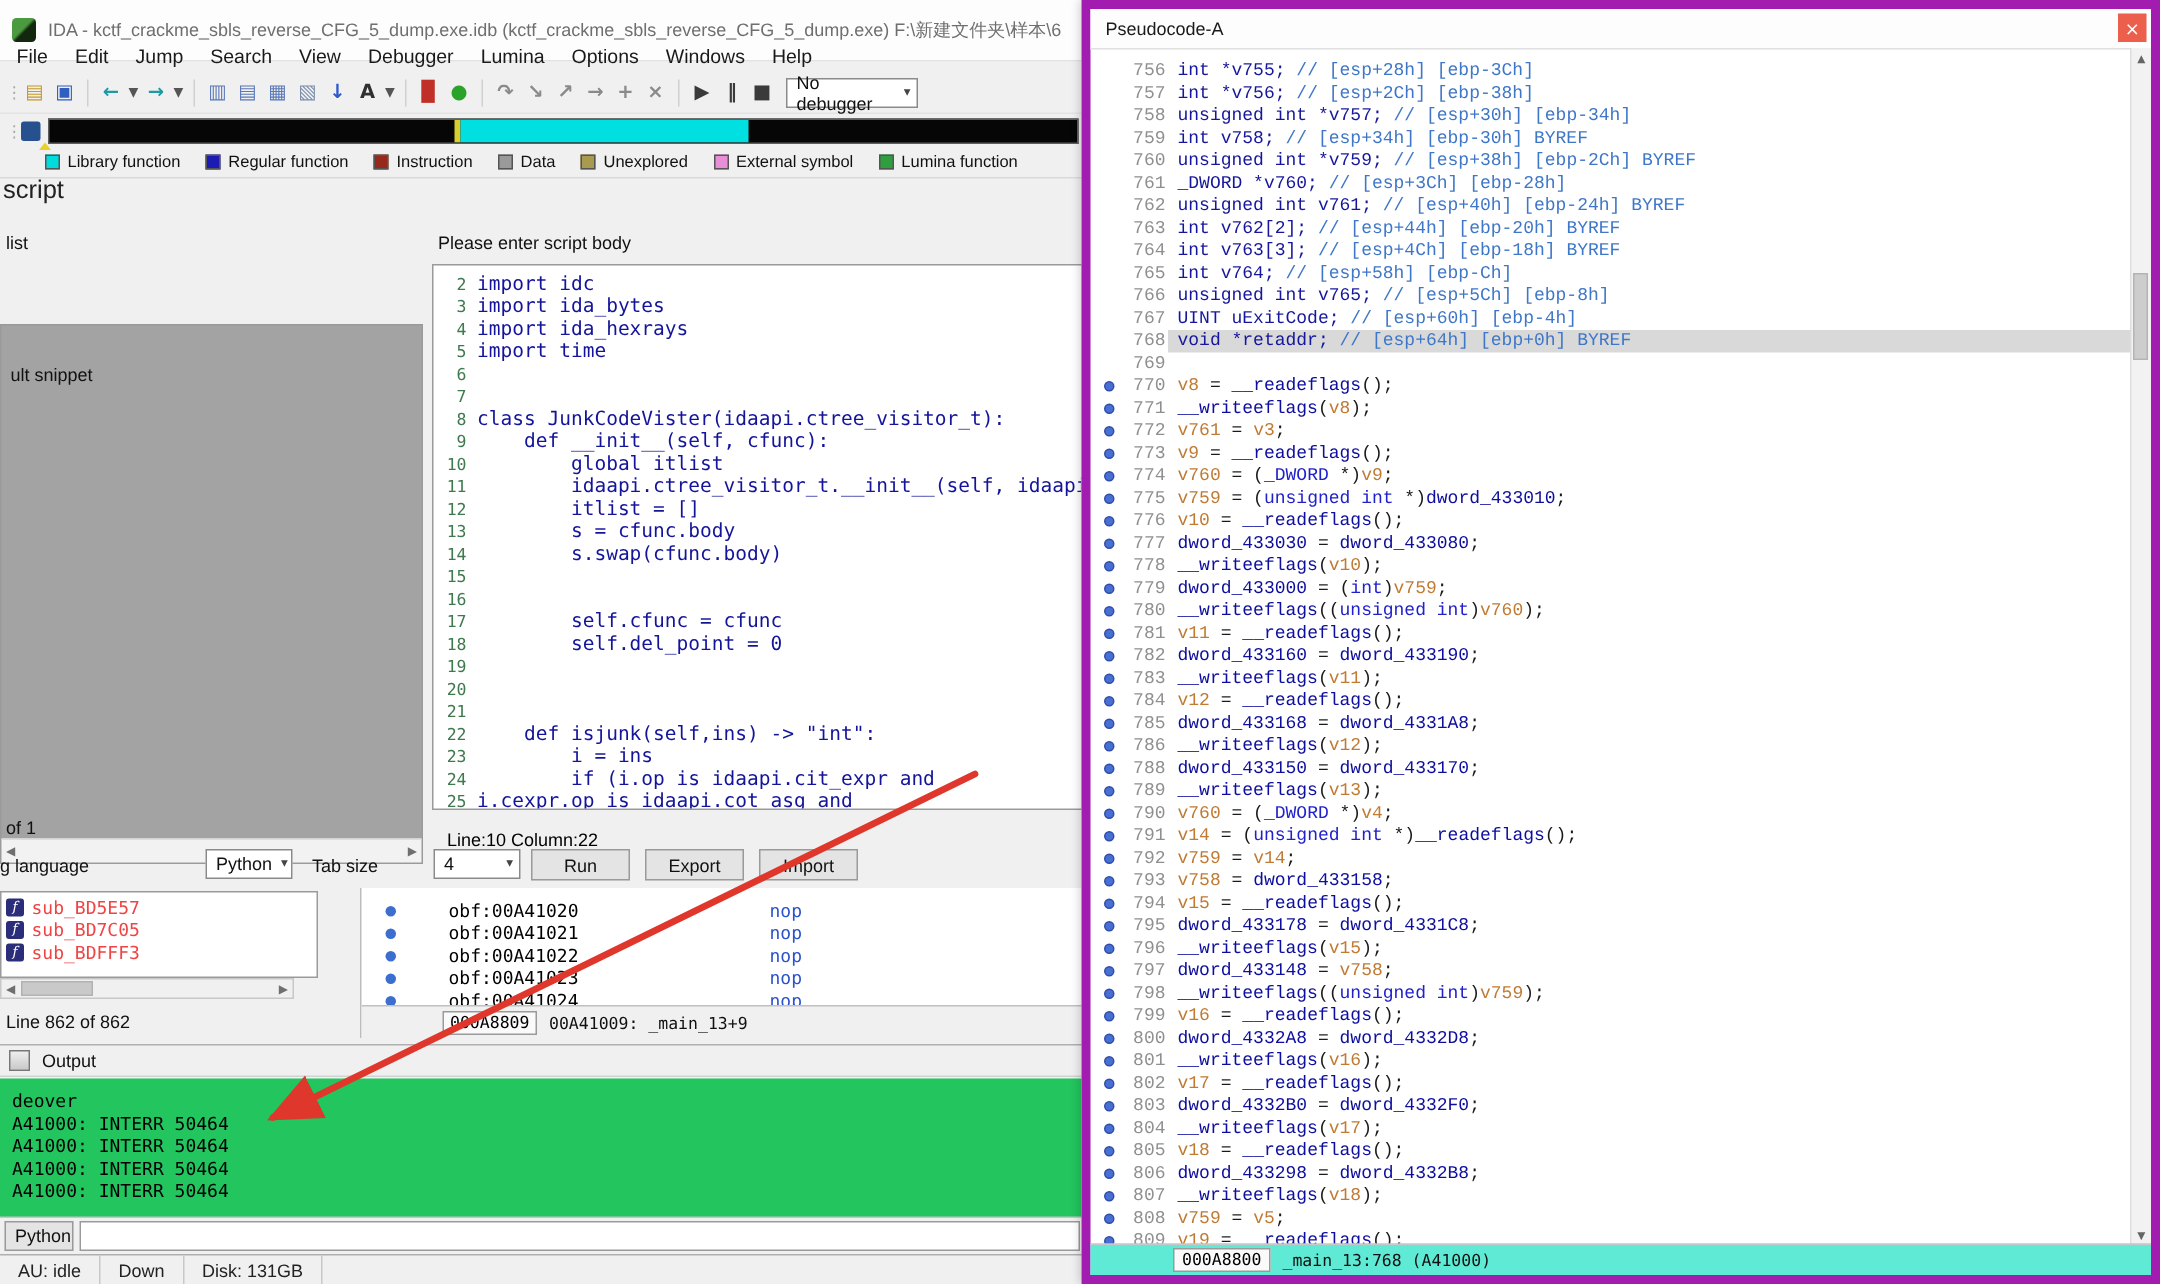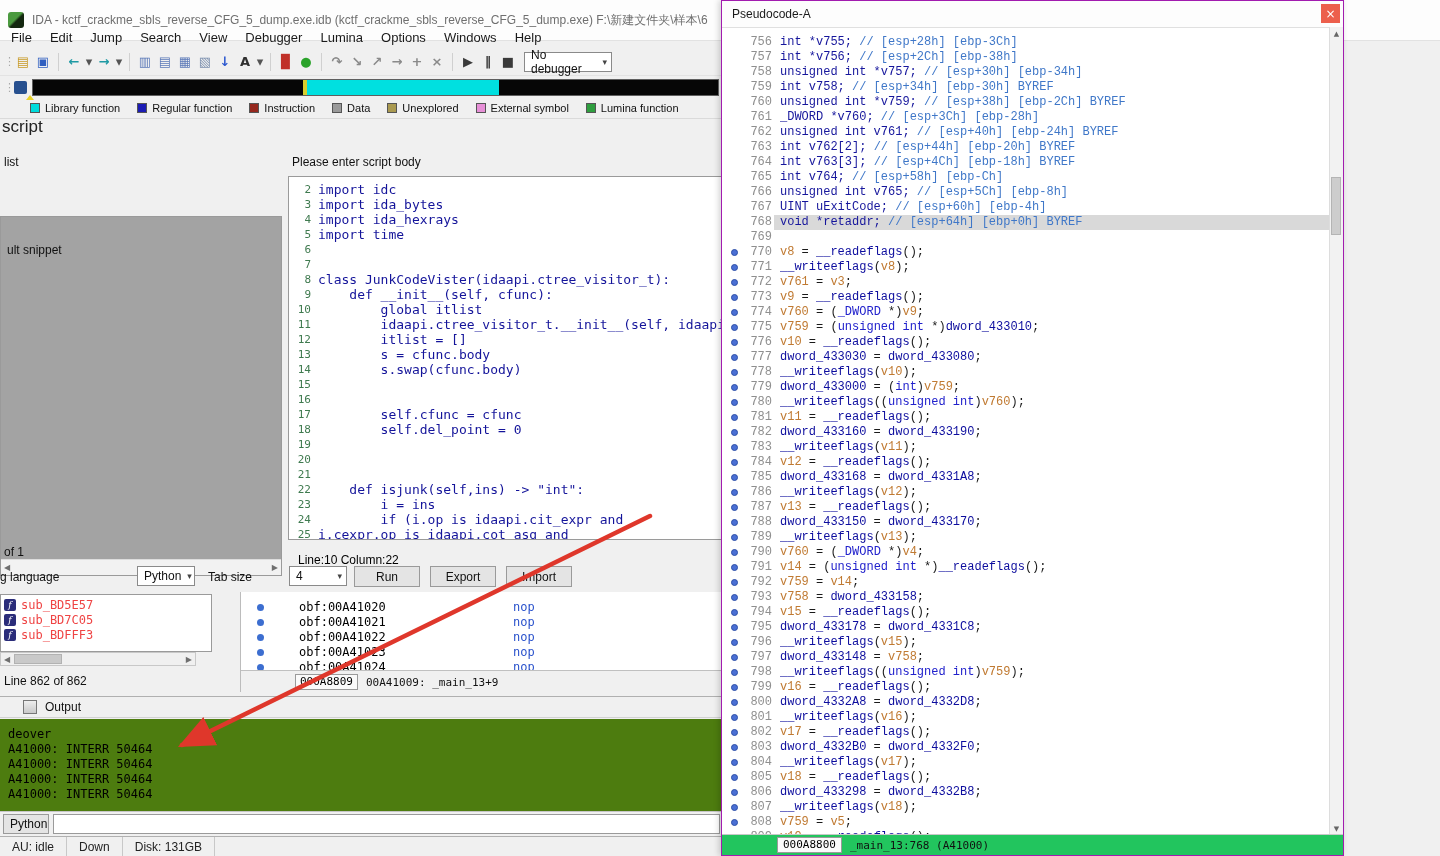--- a/index.html
+++ b/index.html
@@ -57,46 +57,46 @@
   .func-status{position:absolute;left:4px;top:674px;font-size:12px;color:#111;}
   .disasm{position:absolute;left:240px;top:592px;width:481px;height:100px;background:#fff;border-left:1px solid #bcbcbc;overflow:hidden;}
   .disrows{padding-top:8px;}
   .dis-row{position:relative;height:15px;line-height:15px;font-family:"DejaVu Sans Mono",monospace;font-size:12px;}
   .dis-dot{position:absolute;left:16px;top:4px;width:7px;height:7px;border-radius:50%;background:#3c6ed0;}
   .dis-addr{position:absolute;left:58px;color:#000;}
   .dis-mn{position:absolute;left:272px;color:#2a52cc;}
   .dis-status{position:absolute;left:0;right:0;top:78px;height:22px;background:#f0f0f0;border-top:1px solid #c0c0c0;display:flex;align-items:center;gap:8px;padding-left:54px;}
   .dis-addr-box{background:#fafafa;border:1px solid #9a9a9a;font-family:"DejaVu Sans Mono",monospace;font-size:11px;padding:0 4px;height:14px;line-height:14px;}
   .dis-pos{font-family:"DejaVu Sans Mono",monospace;font-size:11px;color:#111;}
-  .output-title{position:absolute;left:0;top:696px;width:722px;height:22px;background:#f0f0f0;border-top:1px solid #b0b0b0;border-bottom:1px solid #d2d2d2;display:flex;align-items:center;gap:8px;padding-left:23px;box-sizing:border-box;font-size:12px;color:#111;}
+  .output-title{position:absolute;left:0;top:696px;width:722px;height:22px;background:#f0f0f0;border-top:1px solid #b0b0b0;border-bottom:1px solid #d2d2d2;display:flex;align-items:center;gap:8px;padding-left:6px;box-sizing:border-box;font-size:12px;color:#111;}
   .out-icon{width:12px;height:12px;border:1px solid #777;background:linear-gradient(#eee,#c9c9c9);flex:none;}
-  .output-body{position:absolute;left:0;top:719px;width:790px;height:93px;background:#4d7c0f;border-bottom:1px solid #c6c6c6;padding:8px 0 0 8px;box-sizing:border-box;font-family:"DejaVu Sans Mono",monospace;font-size:12px;color:#000;overflow:hidden;}
+  .output-body{position:absolute;left:0;top:719px;width:790px;height:93px;background:#22c55e;border-bottom:1px solid #c6c6c6;padding:8px 0 0 8px;box-sizing:border-box;font-family:"DejaVu Sans Mono",monospace;font-size:12px;color:#000;overflow:hidden;}
   .out-line{height:15px;line-height:15px;white-space:pre;}
   .py-row{position:absolute;left:0;top:812px;width:722px;height:24px;background:#f0f0f0;display:flex;align-items:center;gap:4px;padding-left:3px;box-sizing:border-box;}
   .py-btn{width:46px;height:20px;}
   .py-input{flex:1;height:20px;border:1px solid #9a9a9a;background:#fff;margin-right:2px;font-size:12px;padding:0 4px;box-sizing:border-box;font-family:"DejaVu Sans Mono",monospace;}
   .statusbar{position:absolute;left:0;top:836px;width:722px;height:20px;background:#f0f0f0;border-top:1px solid #b0b0b0;display:flex;align-items:stretch;font-size:12px;color:#222;}
   .sb-cell{padding:0 12px;border-right:1px solid #c8c8c8;display:flex;align-items:center;}
   .arrow{position:absolute;left:0;top:0;z-index:30;pointer-events:none;}
-  .pc-win{position:absolute;left:721px;top:0;width:623px;height:856px;background:#fff;border:1px solid #a21caf;box-sizing:border-box;z-index:20;box-shadow:-2px 0 6px rgba(0,0,0,.18);}
+  .pc-win{position:absolute;left:721px;top:0;width:719px;height:856px;background:#fff;border:6px solid #a21caf;box-sizing:border-box;z-index:20;box-shadow:-2px 0 6px rgba(0,0,0,.18);}
   .pc-title{position:absolute;left:0;top:0;right:0;height:26px;background:#fdfdfd;border-bottom:1px solid #e0e0e0;display:flex;align-items:center;}
   .pc-title-text{margin-left:10px;font-size:12px;color:#1a1a1a;}
   .pc-close{position:absolute;right:3px;top:3px;width:19px;height:19px;background:#ec5f4c;color:#fff;display:flex;align-items:center;justify-content:center;font-size:12px;font-family:"DejaVu Sans",sans-serif;}
   .pc-body{position:absolute;left:0;top:26px;right:13px;bottom:20px;overflow:hidden;padding-top:8px;}
   .pc-row{position:relative;height:15px;line-height:15px;font-family:Liberation Mono, monospace;font-size:12px;}
   .pc-row.hl{background:linear-gradient(90deg,rgba(0,0,0,0) 0 52px,#d9d9d9 52px 100%);}
   .pc-dot{position:absolute;left:9px;top:4px;width:7px;height:7px;border-radius:50%;background:#4a6fd4;border:1px solid #2d4fa8;box-sizing:border-box;}
   .pc-num{position:absolute;left:20px;width:30px;text-align:right;color:#8f8f8f;}
   .pc-text{position:absolute;left:58px;white-space:pre;}
   .tk-d{color:#16169c}.tk-c{color:#3f77c8}.tk-v{color:#c07a32}.tk-g{color:#0d0d9e}.tk-t{color:#2121cc}.tk-p{color:#1a1a1a}
   .pc-scroll{position:absolute;right:0;top:26px;width:13px;bottom:20px;background:#f2f2f2;border-left:1px solid #ddd;}
   .pc-sarrow{position:absolute;left:0;width:13px;height:13px;font-size:7px;color:#666;display:flex;align-items:center;justify-content:center;font-family:"DejaVu Sans",sans-serif;}
   .pc-sarrow.up{top:0}.pc-sarrow.down{bottom:0}
   .pc-thumb{position:absolute;left:1px;width:10px;top:150px;height:58px;background:#cdcdcd;border:1px solid #b4b4b4;box-sizing:border-box;}
-  .pc-status{position:absolute;left:0;right:0;bottom:0;height:20px;background:#22c55e;border-top:1px solid #c8c8c8;display:flex;align-items:center;gap:8px;}
+  .pc-status{position:absolute;left:0;right:0;bottom:0;height:20px;background:#5eead4;border-top:1px solid #c8c8c8;display:flex;align-items:center;gap:8px;}
   .pc-addr{margin-left:55px;background:#fafafa;border:1px solid #9a9a9a;font-family:"DejaVu Sans Mono",monospace;font-size:11px;padding:0 5px;height:14px;line-height:14px;}
   .pc-pos{font-family:"DejaVu Sans Mono",monospace;font-size:11px;color:#111;}
 </style>
 </head>
 <body>
 
 <div id="screen">
   <div class="main-window">
 
     <div class="titlebar">
@@ -560,25 +560,20 @@
           <span class="pc-num">785</span>
           <span class="pc-text"><span class="tk-g">dword_433168</span><span class="tk-p"> = </span><span class="tk-g">dword_4331A8</span><span class="tk-p">;</span></span>
         </div>
         <div class="pc-row">
           <span class="pc-dot"></span>
           <span class="pc-num">786</span>
           <span class="pc-text"><span class="tk-g">__writeeflags</span><span class="tk-p">(</span><span class="tk-v">v12</span><span class="tk-p">);</span></span>
         </div>
         <div class="pc-row">
           <span class="pc-dot"></span>
-          <span class="pc-num">787</span>
-          <span class="pc-text"><span class="tk-v">v13</span><span class="tk-p"> = </span><span class="tk-g">__readeflags</span><span class="tk-p">();</span></span>
-        </div>
-        <div class="pc-row">
-          <span class="pc-dot"></span>
           <span class="pc-num">788</span>
           <span class="pc-text"><span class="tk-g">dword_433150</span><span class="tk-p"> = </span><span class="tk-g">dword_433170</span><span class="tk-p">;</span></span>
         </div>
         <div class="pc-row">
           <span class="pc-dot"></span>
           <span class="pc-num">789</span>
           <span class="pc-text"><span class="tk-g">__writeeflags</span><span class="tk-p">(</span><span class="tk-v">v13</span><span class="tk-p">);</span></span>
         </div>
         <div class="pc-row">
           <span class="pc-dot"></span>

